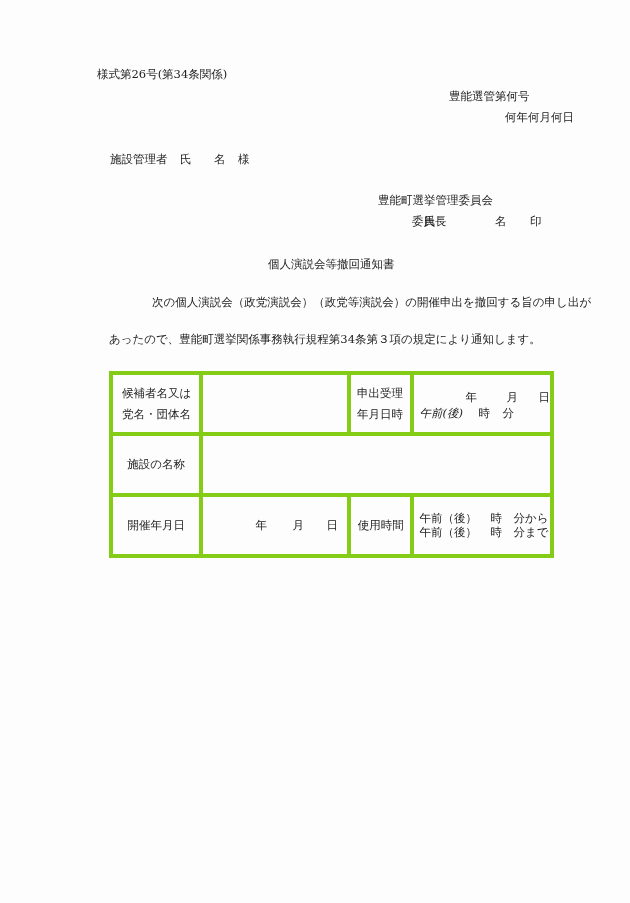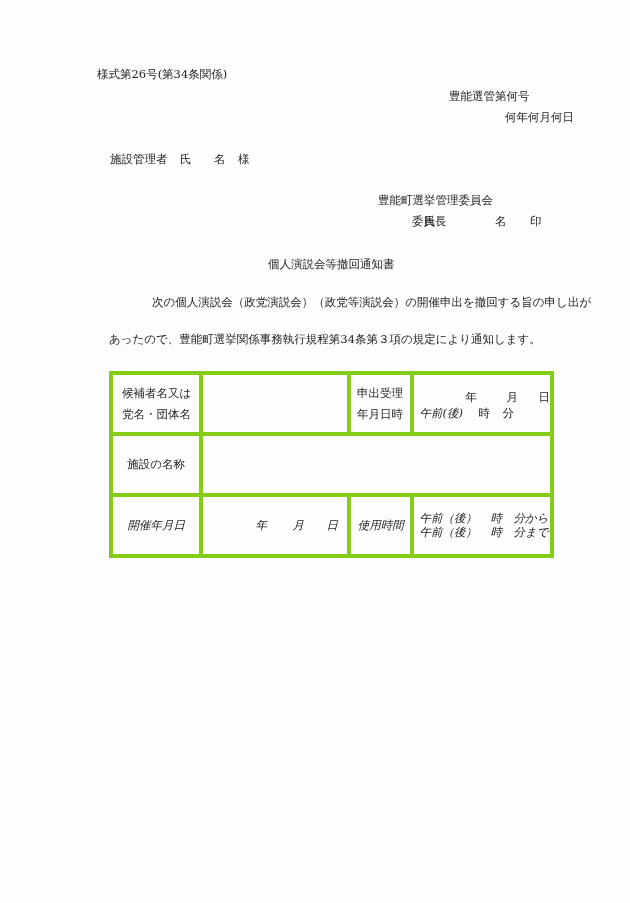--- a/index.html
+++ b/index.html
@@ -10,21 +10,21 @@
   .abs { position:absolute; white-space:nowrap; }
   table.form {
     position:absolute; left:109px; top:371px; border-collapse:collapse;
     width:445px;
   }
   table.form td {
     border:4px solid #84cc16; padding:0; vertical-align:middle; font-size:11.5px;
   }
   .row1 td { height:57px; }
   .row2 td { height:57px; }
-  .row3 td { height:57px;font-style:italic; }
+  .row3 td { height:57px; }
   .l2 { line-height:21px; padding-left:9px !important; }
   .center { text-align:center; }
 </style>
 </head>
 <body>
 
 <div class="abs" style="left:97px; top:67px;">様式第26号(第34条関係)</div>
 
 <div class="abs" style="left:449px; top:89px;">豊能選管第何号</div>
 <div class="abs" style="left:472px; top:110px;margin-left:33px;">何年何月何日</div>

